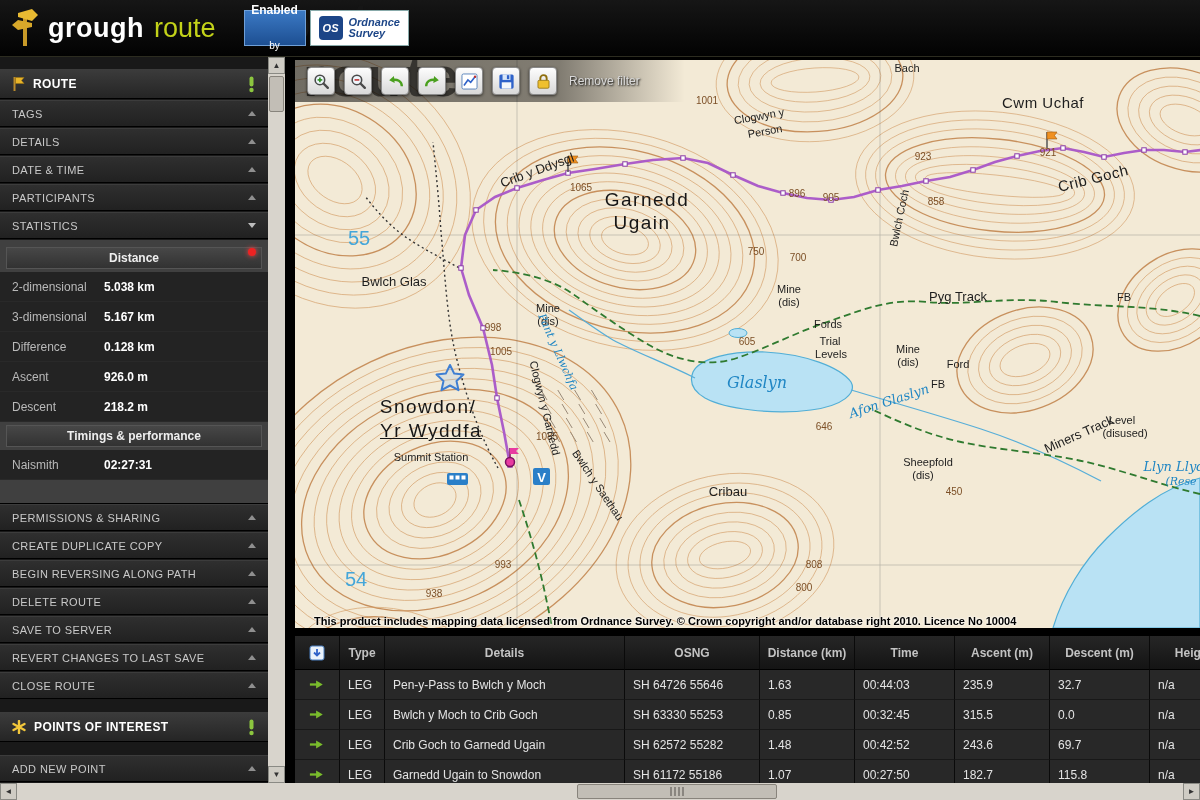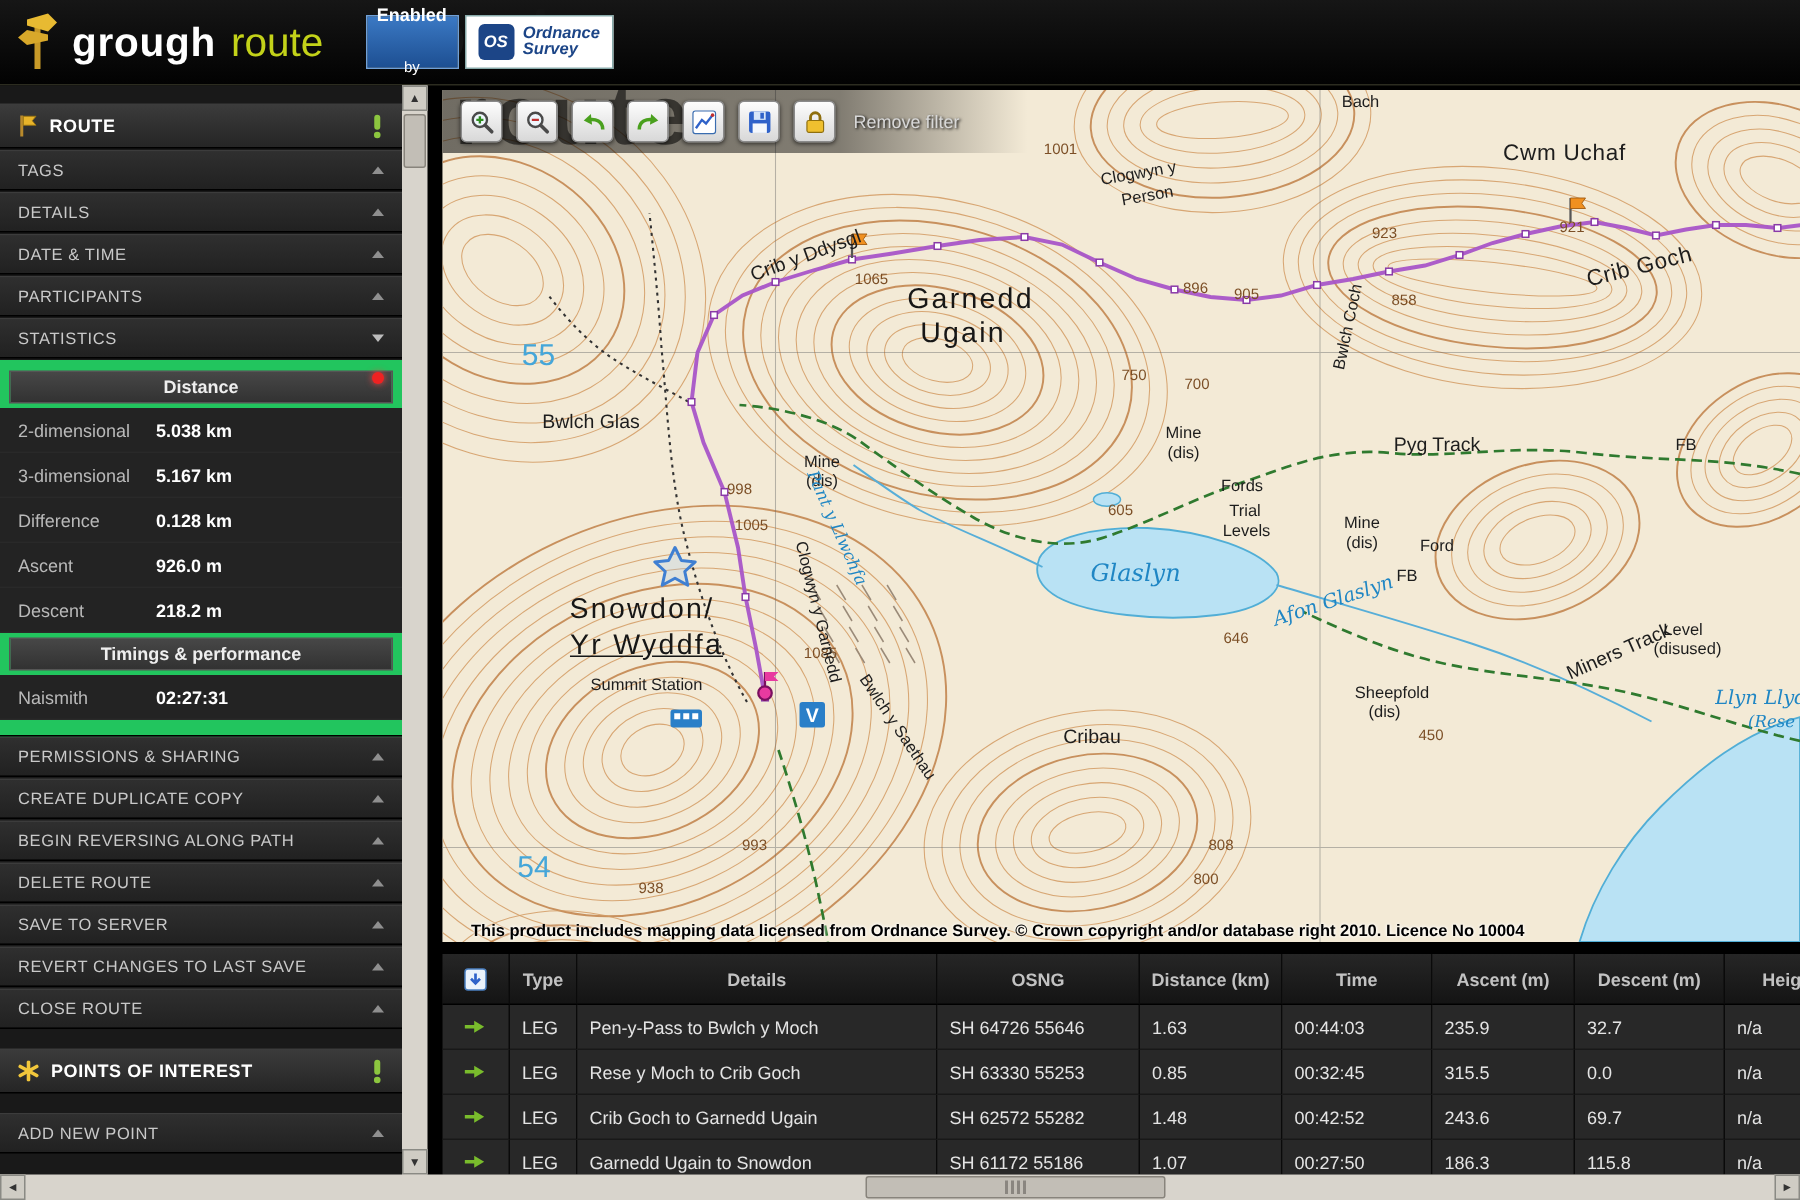--- a/index.html
+++ b/index.html
@@ -23,21 +23,21 @@
   .sidebar{position:absolute;left:0;top:57px;width:268px;height:743px;background:#191919;padding-top:12px;overflow:hidden;}
   .sb-item,.sb-header{height:27px;margin-bottom:1px;background:linear-gradient(#2f2f2f,#212121);border-top:1px solid #3c3c3c;border-bottom:1px solid #000;display:flex;align-items:center;padding:0 12px;cursor:pointer;gap:8px;}
   .sb-header{height:30px;background:linear-gradient(#3b3b3b,#252525);}
   .sb-lbl{color:#c9c9c9;font-size:11px;letter-spacing:.4px;flex:1;}
   .sb-header .sb-lbl{color:#fff;font-size:12px;font-weight:bold;}
   .sb-ico{display:flex;align-items:center;}
   .chev{width:0;height:0;border-left:4px solid transparent;border-right:4px solid transparent;}
   .chev.up{border-bottom:5px solid #8f8f8f;}
   .chev.down{border-top:5px solid #bdbdbd;}
   .gap{height:12px;}
-  .stats{position:relative;background:#22c55e;border-bottom:1px solid #000;padding:4px 0 10px 0;}
+  .stats{position:relative;background:#404040;border-bottom:1px solid #000;padding:4px 0 23px 0;}
   .stats-sub{margin:3px 6px;background:linear-gradient(#474747,#323232);border:1px solid #555;color:#eee;font-size:12px;font-weight:bold;text-align:center;height:22px;line-height:21px;}
   .stat-row{display:flex;height:30px;align-items:center;padding:0 12px;border-bottom:1px solid #292929;background:#232323;}
   .stat-label{color:#b9b9b9;font-size:12px;width:92px;}
   .stat-value{color:#fff;font-size:12px;font-weight:bold;}
   .stats-dot{position:absolute;top:8px;right:12px;width:8px;height:8px;border-radius:50%;background:#e22;box-shadow:0 0 5px #e44;}
 
   
   .v-scroll{position:absolute;left:268px;top:57px;width:17px;height:726px;background:#d8d4cc;display:flex;flex-direction:column;}
   .h-scroll{position:absolute;left:0;top:783px;width:1200px;height:17px;background:#d8d4cc;display:flex;}
   .sc-btn{width:17px;height:17px;background:#cfccc4;border:1px solid #8a8a84;color:#333;font-size:8px;display:flex;align-items:center;justify-content:center;cursor:pointer;flex:none;}
@@ -597,21 +597,21 @@
         <div class="grow">
           <div class="gcell gbody c0" style="width: 45px;">
             <span class="ticon">
               <svg viewBox="0 0 18 12" width="16" height="11">
                 <path d="M1 6 h10" stroke="#79bc2c" stroke-width="2.6"></path>
                 <path d="M8 1.5 L15.5 6 L8 10.5 Z" fill="#79bc2c"></path>
               </svg>
             </span>
           </div>
           <div class="gcell gbody" style="width: 45px;">LEG</div>
-          <div class="gcell gbody" style="width: 240px;">Rese y Moch to Crib Goch</div>
+          <div class="gcell gbody" style="width: 240px;">Bwlch y Moch to Crib Goch</div>
           <div class="gcell gbody" style="width: 135px;">SH 63330 55253</div>
           <div class="gcell gbody" style="width: 95px;">0.85</div>
           <div class="gcell gbody" style="width: 100px;">00:32:45</div>
           <div class="gcell gbody" style="width: 95px;">315.5</div>
           <div class="gcell gbody" style="width: 100px;">0.0</div>
           <div class="gcell gbody" style="width: 110px;">n/a</div>
         </div>
         <div class="grow">
           <div class="gcell gbody c0" style="width: 45px;">
             <span class="ticon">
@@ -637,21 +637,21 @@
                 <path d="M1 6 h10" stroke="#79bc2c" stroke-width="2.6"></path>
                 <path d="M8 1.5 L15.5 6 L8 10.5 Z" fill="#79bc2c"></path>
               </svg>
             </span>
           </div>
           <div class="gcell gbody" style="width: 45px;">LEG</div>
           <div class="gcell gbody" style="width: 240px;">Garnedd Ugain to Snowdon</div>
           <div class="gcell gbody" style="width: 135px;">SH 61172 55186</div>
           <div class="gcell gbody" style="width: 95px;">1.07</div>
           <div class="gcell gbody" style="width: 100px;">00:27:50</div>
-          <div class="gcell gbody" style="width: 95px;">186.3</div>
+          <div class="gcell gbody" style="width: 95px;">182.7</div>
           <div class="gcell gbody" style="width: 100px;">115.8</div>
           <div class="gcell gbody" style="width: 110px;">n/a</div>
         </div>
       </div>
   </div>
 
   <div class="h-scroll">
     <div class="sc-btn">◄</div>
     <div class="h-fill-l"></div>
     <div class="h-thumb">

